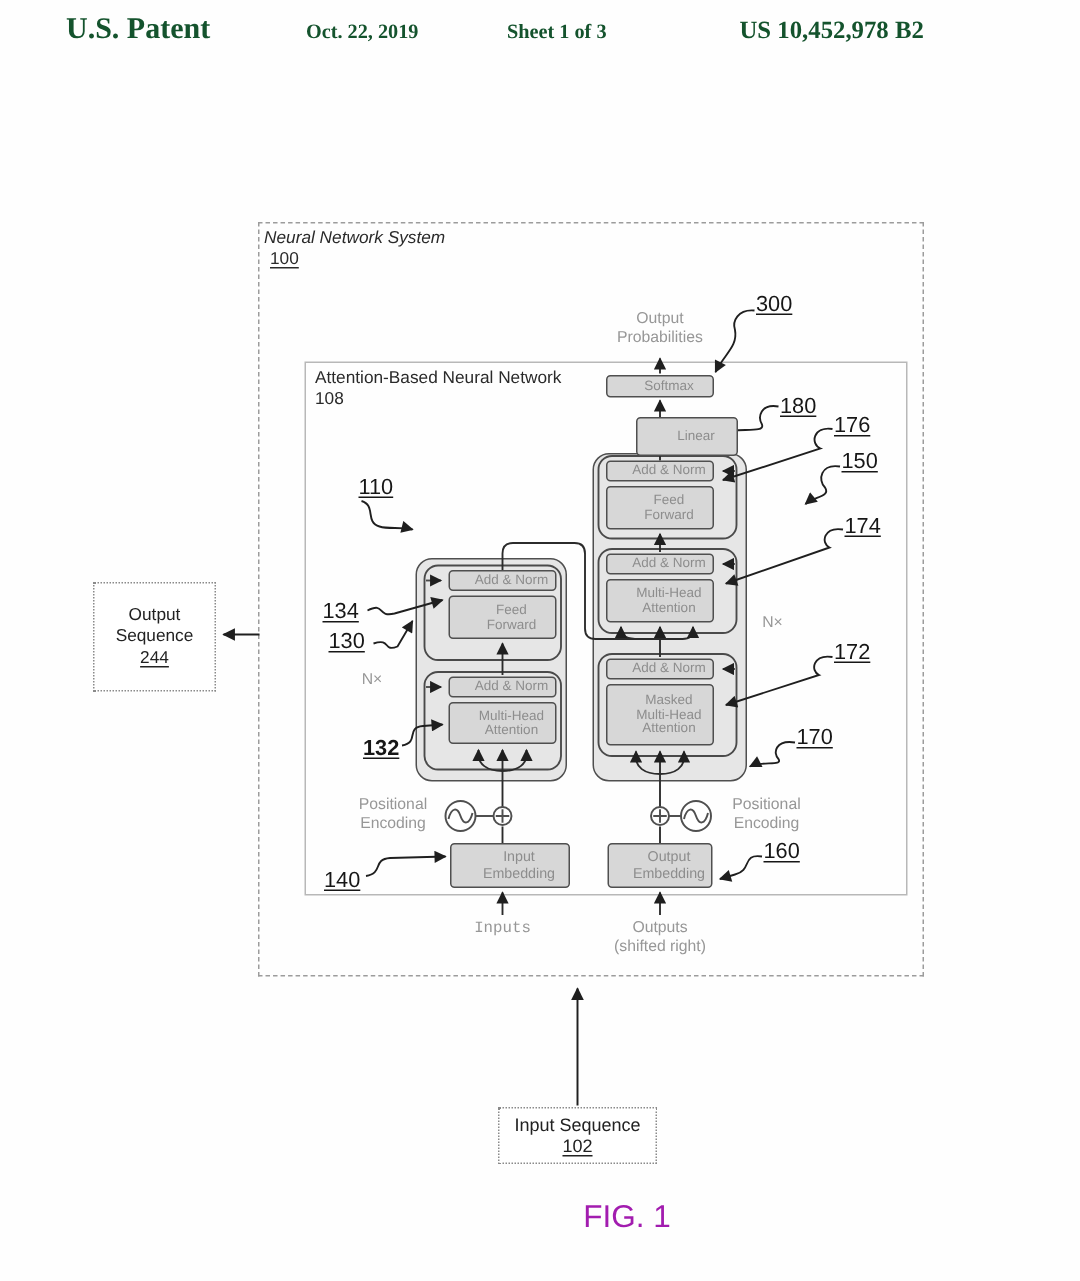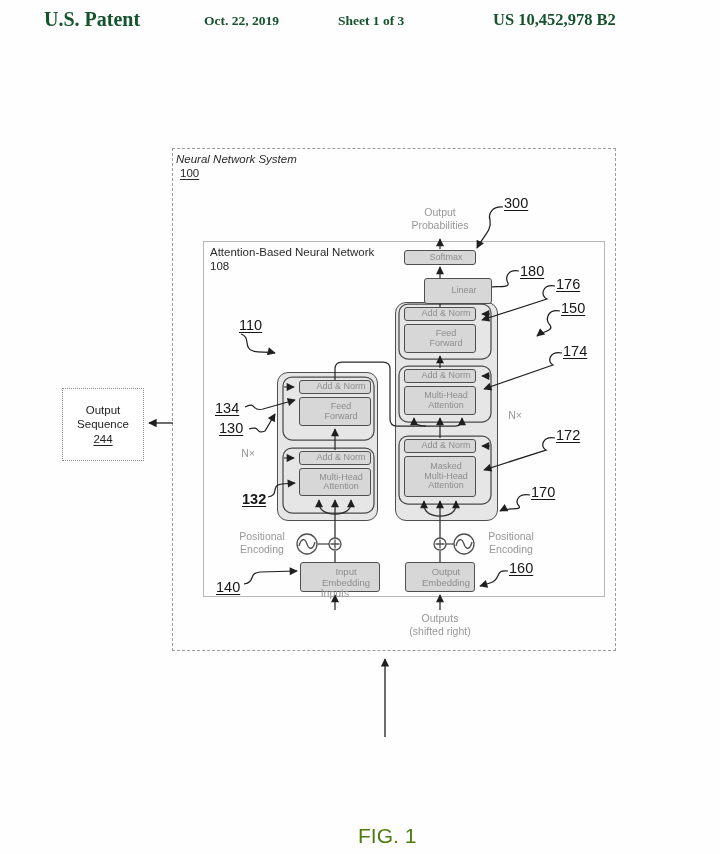--- a/index.html
+++ b/index.html
@@ -41,22 +41,22 @@
     text-decoration:underline; text-underline-offset:2px; white-space:nowrap; }
   .u { text-decoration:underline; text-underline-offset:2px; }
 
   
   .seqbox { position:absolute; border:1.2px dotted #8a8a8a; box-sizing:border-box; background:#fff;
     display:flex; flex-direction:column; align-items:center; justify-content:center;
     color:#222; font-size:11.5px; line-height:14.5px; z-index:5; text-align:center; }
   .outseq { left:62px; top:388px; width:82px; height:73px; }
   .inseq { left:332px; top:738px; width:106px; height:38px; font-size:12px; }
 
-  .figcap { position:absolute; left:358px; top:824px; width:120px; 
-    color:#4d7c0f; font-size:21px; z-index:5; }
+  .figcap { position:absolute; left:358px; top:800px; width:120px; text-align:center;
+    color:#a21caf; font-size:21px; z-index:5; }
 
   svg.wires { position:absolute; left:0; top:0; z-index:3; pointer-events:none; }
 </style>
 </head>
 <body>
 
 <div class="page">
 
   <div class="hdr hdr-title">U.S. Patent</div>
   <div class="hdr hdr-date">Oct. 22, 2019</div>
@@ -215,21 +215,21 @@
     <div>Probabilities</div>
     </div>
   <div class="glabel" style="left:234px; top:530px; width:56px;">
     <div>Positional</div>
     <div>Encoding</div>
     </div>
   <div class="glabel" style="left:482px; top:530px; width:58px;">
     <div>Positional</div>
     <div>Encoding</div>
     </div>
-  <div class="glabel" style="left:300px; top:587px; width:70px;">Inputs</div>
+  <div class="glabel" style="left:300px; top:613px; width:70px;font-family:Liberation Mono, monospace;">Inputs</div>
   <div class="glabel" style="left:392px; top:612px; width:96px;">
     <div>Outputs</div>
     <div>(shifted right)</div>
     </div>
   <div class="glabel" style="left:236px; top:447px; width:24px;">N×</div>
   <div class="glabel" style="left:503px; top:409px; width:24px;">N×</div>
 
   <div class="refnum" style="left:504px; top:195px;">300</div>
   <div class="refnum" style="left:520px; top:263px;">180</div>
   <div class="refnum" style="left:556px; top:276px;">176</div>
@@ -242,16 +242,20 @@
   <div class="refnum" style="left:215px; top:400px;">134</div>
   <div class="refnum" style="left:219px; top:420px;">130</div>
   <div class="refnum" style="left:242px; top:491px;font-weight:bold;">132</div>
   <div class="refnum" style="left:216px; top:579px;">140</div>
 
   <div class="seqbox outseq">
     <div>Output</div>
     <div>Sequence</div>
     <div class="u">244</div>
   </div>
+  <div class="seqbox inseq">
+    <div>Input Sequence</div>
+    <div class="u">102</div>
+  </div>
 
   <div class="figcap">FIG. 1</div>
 
 </div>
 
 </body></html>

